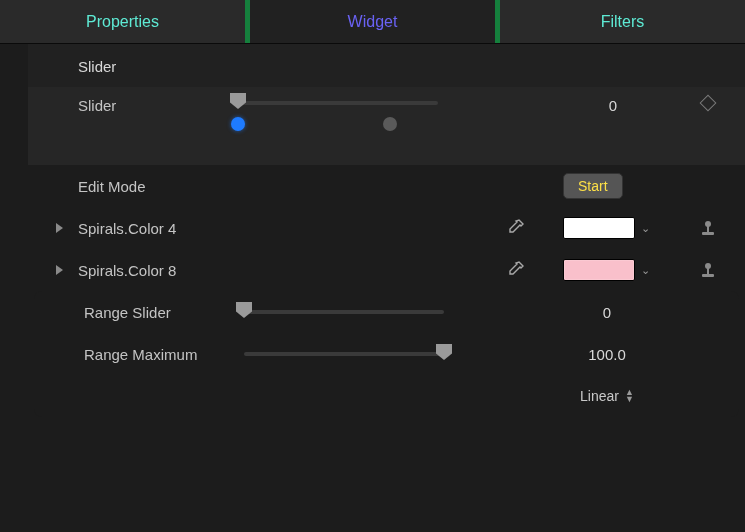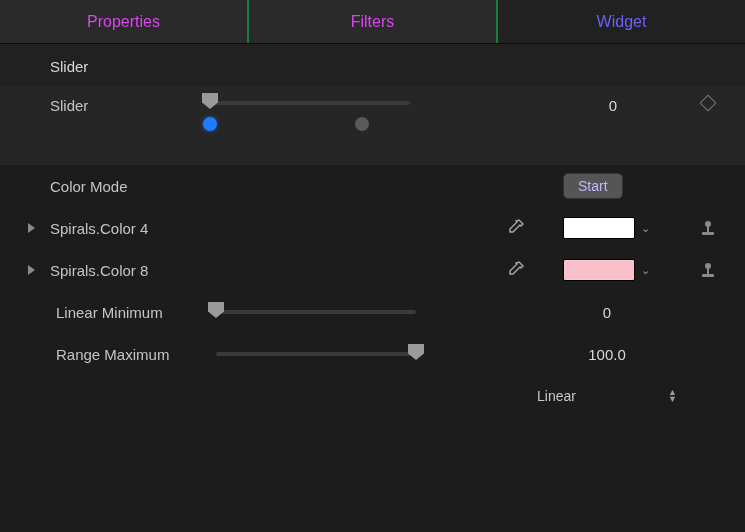--- a/index.html
+++ b/index.html
@@ -1,23 +1,23 @@
 <!DOCTYPE html>
 <html><head>
 <meta charset="utf-8">
 <style>
   * { box-sizing: border-box; margin: 0; padding: 0; font-family: -apple-system, "Helvetica Neue", Arial, sans-serif; }
   body { background: #1c1c1c; color: #c8c8c8; font-size: 14px; width: 745px; height: 532px; overflow: hidden; }
   
   .tabs { display: flex; height: 44px; background: #2a2a2a; border-bottom: 1px solid #0a0a0a; }
-  .tab { flex: 1; display: flex; align-items: center; justify-content: center; font-size: 16px; color: #d946ef; border-right: 2px solid #15803d; cursor: pointer; }
+  .tab { flex: 1; display: flex; align-items: center; justify-content: center; font-size: 16px; color: #5eead4; border-right: 5px solid #15803d; cursor: pointer; }
   .tab:last-child { border-right: none; }
   .tab.active { background: #212121; color: #6a62f4; font-weight: 500; }
   
-  .panel { padding: 0; }
+  .panel { padding: 0; margin-left: 28px; }
   
   .section-header { padding: 14px 12px 12px 50px; font-size: 15px; color: #d8d8d8; background: #212121; }
   
   .group-dark { background: #262626; }
   .group-darker { background: #1c1c1c; border-radius: 8px; margin: 0 6px; }
   
   .row { display: flex; align-items: center; min-height: 42px; padding: 4px 12px 4px 50px; position: relative; }
   .row-tall { min-height: 78px; align-items: flex-start; padding-top: 10px; }
   
   .label { width: 160px; flex-shrink: 0; font-size: 15px; color: #c4c4c4; }
@@ -32,47 +32,47 @@
   .thumb-r { left: 100%; }
   .dot-track { position: relative; height: 2px; width: 200px; }
   .dot { position: absolute; top: -6px; width: 14px; height: 14px; border-radius: 50%; transform: translateX(-50%); cursor: pointer; }
   .dot.blue { background: #1e7bff; box-shadow: 0 0 4px rgba(30,123,255,0.6); }
   .dot.grey { background: #5a5a5a; left: 76%; }
   
   .value-col { width: 140px; text-align: center; font-size: 15px; color: #d8d8d8; }
   .keyframe-col { width: 50px; display: flex; justify-content: center; }
   .diamond { width: 12px; height: 12px; border: 1px solid #7a7a7a; transform: rotate(45deg); cursor: pointer; }
   
-  .btn { background: #555; color: #c4b5fd; border: 1px solid #333; border-radius: 5px; padding: 4px 14px; font-size: 14px; cursor: pointer; }
+  .btn { background: #555; color: #fde047; border: 1px solid #333; border-radius: 5px; padding: 4px 14px; font-size: 14px; cursor: pointer; }
   .btn-col { width: 140px; display: flex; justify-content: flex-start; padding-left: 20px; }
   
   .eyedrop-col { flex: 1; display: flex; justify-content: flex-end; padding-right: 18px; }
   .eyedrop { color: #a8a8a8; cursor: pointer; }
   
   .swatch-col { width: 140px; display: flex; align-items: center; gap: 6px; padding-left: 20px; }
   .swatch { width: 72px; height: 22px; border: 1px solid #000; border-radius: 2px; cursor: pointer; box-shadow: inset 0 0 0 1px rgba(255,255,255,0.15); }
   .chev { color: #9a9a9a; font-size: 11px; cursor: pointer; }
   
   .joy-col { width: 50px; display: flex; justify-content: center; }
   .joy { color: #8a8a8a; cursor: pointer; }
   
   .slider-col { flex: 1; }
   
-  .select-col { width: 140px; display: flex; justify-content: space-between; align-items: center; gap: 6px; cursor: pointer; }
+  .select-col { width: 140px; display: flex; justify-content: center; align-items: center; gap: 6px; cursor: pointer; }
   .updown { font-size: 9px; line-height: 7px; color: #9a9a9a; display: flex; flex-direction: column; }
   
   svg { display: block; }
 </style>
 </head>
 <body>
 
 <div class="tabs">
   <div class="tab">Properties</div>
+  <div class="tab active">Widget</div>
   <div class="tab">Filters</div>
-  <div class="tab active">Widget</div>
 </div>
 
 <div class="panel">
 
   <div class="section-header">Slider</div>
 
   <div class="group-dark">
     <div class="row row-tall">
       <div class="label">Slider</div>
       <div class="slider-stack">
@@ -85,21 +85,21 @@
         </div>
       </div>
       <div class="value-col">0</div>
       <div class="keyframe-col">
         <div class="diamond"></div>
       </div>
     </div>
   </div>
 
   <div class="row">
-    <div class="label">Color Mode</div>
+    <div class="label">Edit Mode</div>
     <div style="flex:1"></div>
     <div class="btn-col">
       <button class="btn">Start</button>
     </div>
     <div class="keyframe-col"></div>
   </div>
 
   <div class="row">
     <div class="disclosure closed"></div>
     <div class="label">Spirals.Color 4</div>
@@ -147,21 +147,21 @@
             <rect x="3" y="13" width="12" height="3" rx="1" fill="currentColor"></rect>
           </svg>
       </span>
     </div>
   </div>
 
 
   <div class="group-darker">
 
     <div class="row">
-      <div class="label">Linear Minimum</div>
+      <div class="label">Range Slider</div>
       <div class="slider-col">
         <div class="track">
           <div class="thumb-pent" style="left:0%"></div>
         </div>
       </div>
       <div class="value-col">0</div>
       <div class="keyframe-col"></div>
     </div>
 
     <div class="row">

